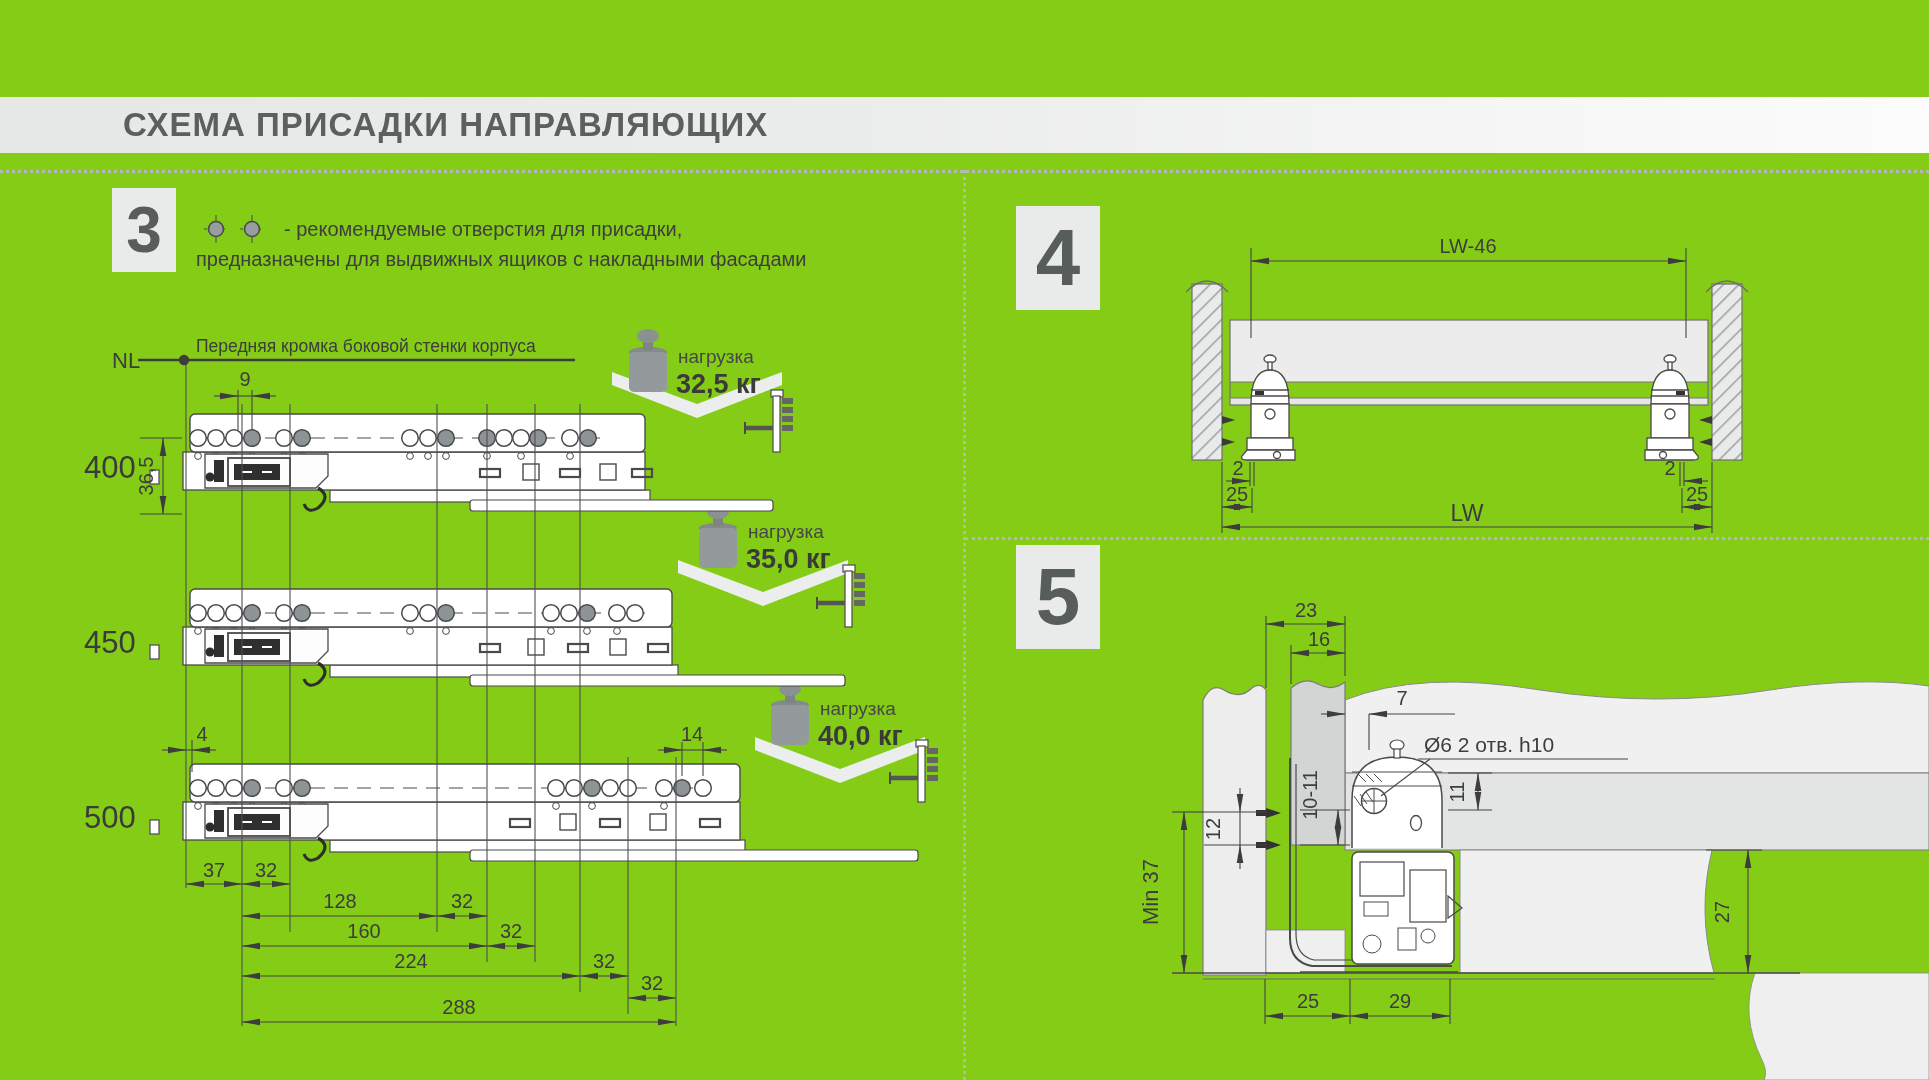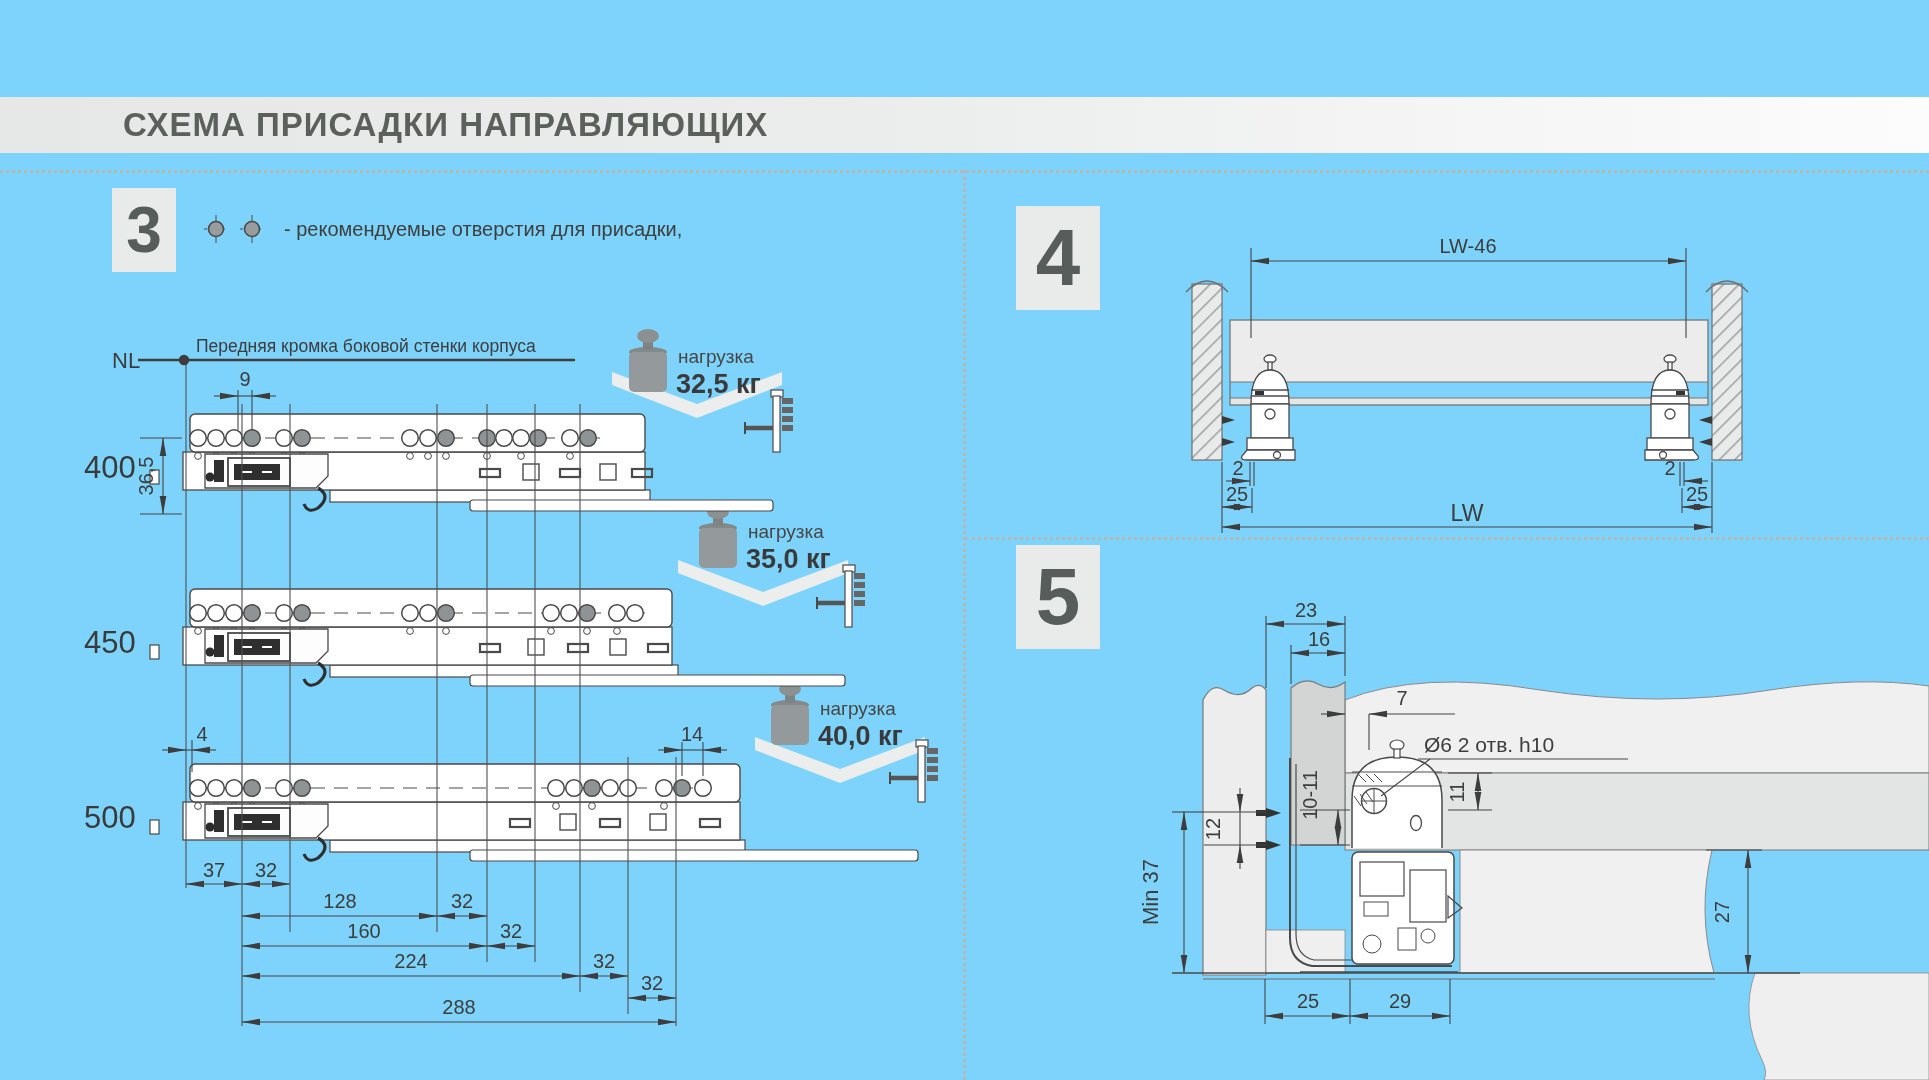--- a/index.html
+++ b/index.html
@@ -1,16 +1,16 @@
 <!DOCTYPE html>
 <html><head>
 <meta charset="utf-8">
 <style>
   html,body{margin:0;padding:0;background:#fff;}
-  #canvas{position:relative;width:1929px;height:1080px;background:#7dd3fc;overflow:hidden;
+  #canvas{position:relative;width:1929px;height:1080px;background:#84cc16;overflow:hidden;
           font-family:"Liberation Sans",sans-serif;color:#3d3d3d;}
   .abs{position:absolute;}
   #title-band{left:0;top:97px;width:1929px;height:56px;
     background:linear-gradient(90deg,#e6e8e7 0%,#ebedec 45%,#f4f5f4 75%,#fcfcfc 100%);}
   #page-title{left:123px;top:106px;font-size:33px;font-weight:700;color:#5b605d;letter-spacing:1px;}
   .dotted-h{border-top:3px dotted #b4b8b6;height: 0;}
   .dotted-v{border-left:3px dotted #b4b8b6;width:0;}
   .num-box{background:#e9ebea;display:flex;align-items:center;justify-content:center;
            font-weight:700;color:#575d5b;}
   #box-3{left:112px;top:188px;width:64px;height:84px;font-size:64px;}
@@ -48,20 +48,21 @@
         <line x1="0" y1="14" x2="24" y2="14" stroke-width="1" stroke-dasharray="3 3"></line>
         <line x1="12" y1="0" x2="12" y2="28" stroke-width="1"></line>
         <circle cx="12" cy="14" r="7.5" fill="#979c9d" stroke-width="1.6"></circle>
         <line x1="36" y1="14" x2="60" y2="14" stroke-width="1" stroke-dasharray="3 3"></line>
         <line x1="48" y1="0" x2="48" y2="28" stroke-width="1"></line>
         <circle cx="48" cy="14" r="7.5" fill="#979c9d" stroke-width="1.6"></circle>
       </g>
     </svg>
   </div>
   <div class="abs legend-text" style="left:284px;top:218px;">-  рекомендуемые отверстия для присадки,</div>
+  <div class="abs legend-text" style="left:196px;top:248px;">предназначены для выдвижных ящиков с накладными фасадами</div>
 
   <svg class="abs" style="left:0;top:170px;" width="965" height="910" viewBox="0 170 965 910">
     <defs>
       <marker id="ahL" viewBox="0 0 18 8" refX="17.5" refY="4" markerWidth="19" markerHeight="9" markerUnits="userSpaceOnUse" orient="auto-start-reverse">
         <path d="M0,0.8 L18,4 L0,7.2 Z" fill="#3d3d3d"></path>
       </marker>
     </defs>
 
     <g>
       <polygon points="612,372 697,404 782,372 782,385 697,418 612,385" fill="#eceeed"></polygon>

